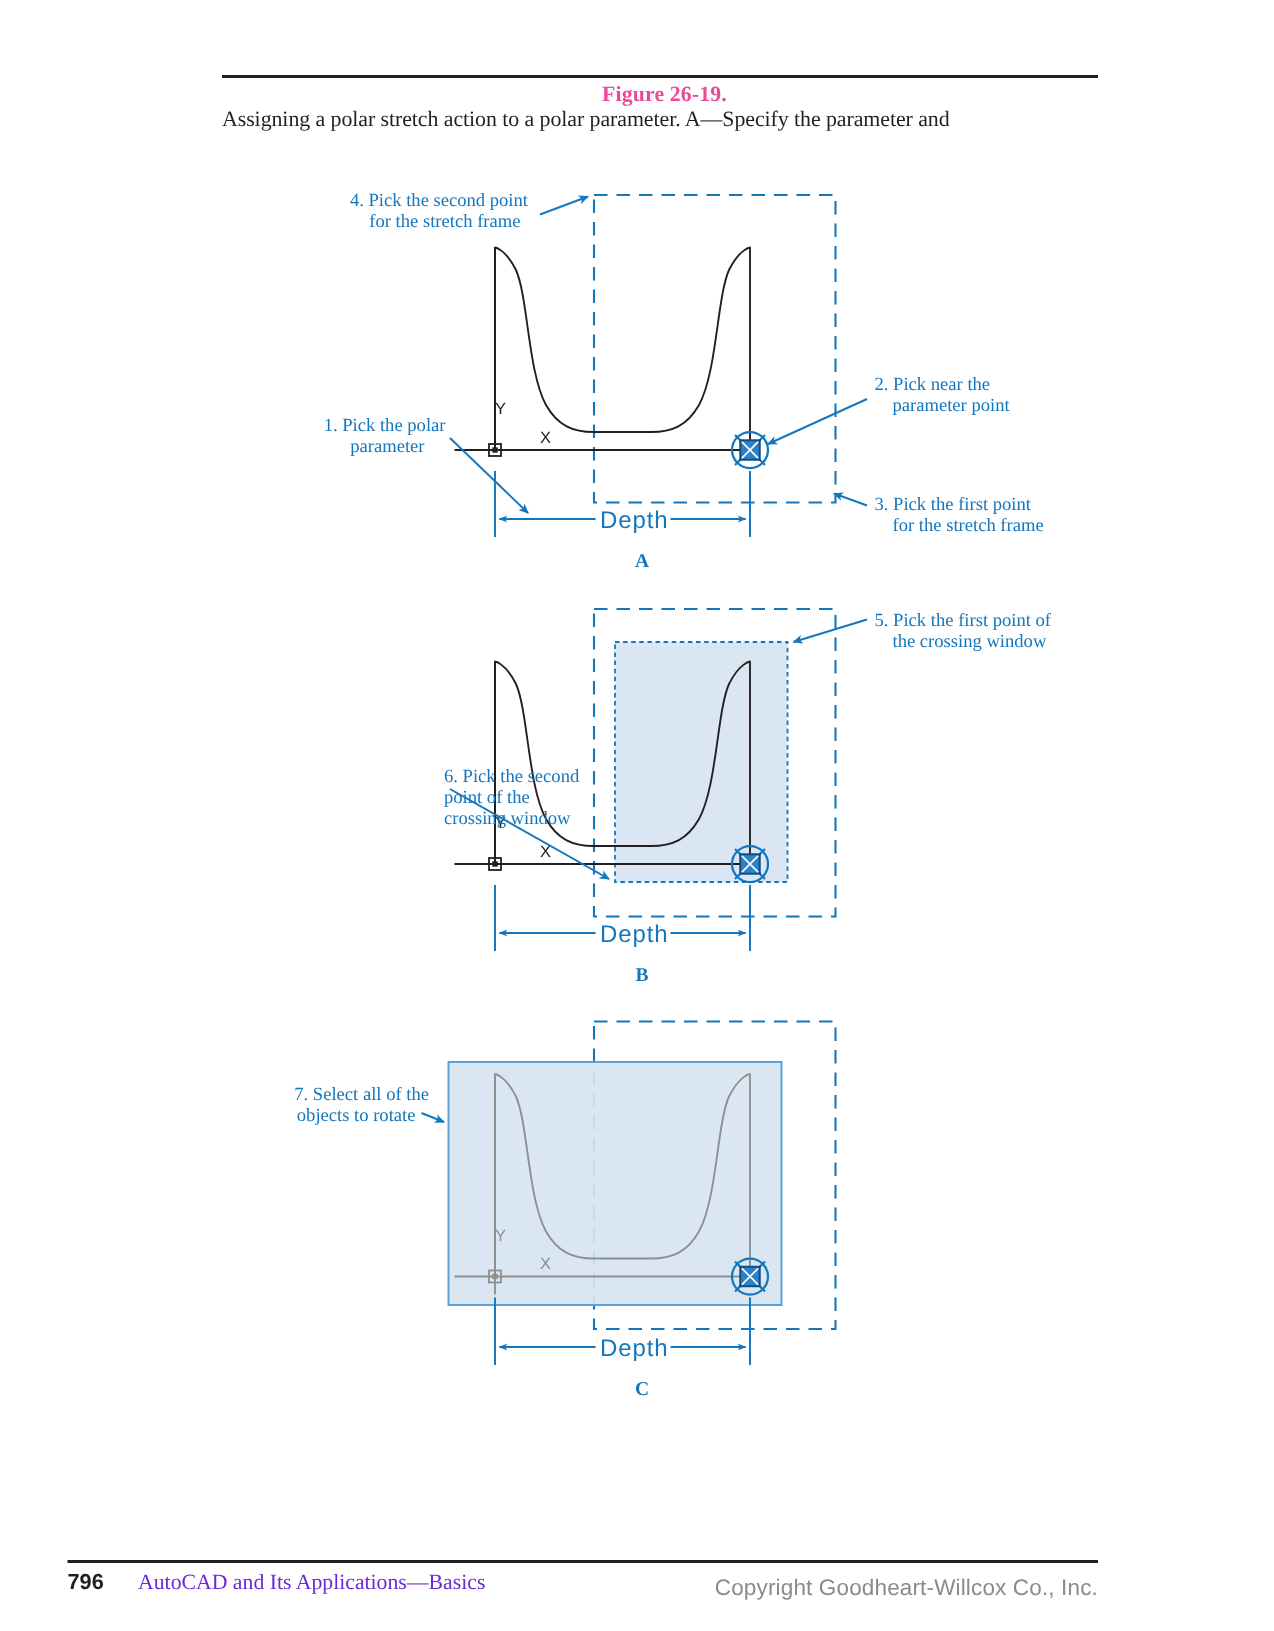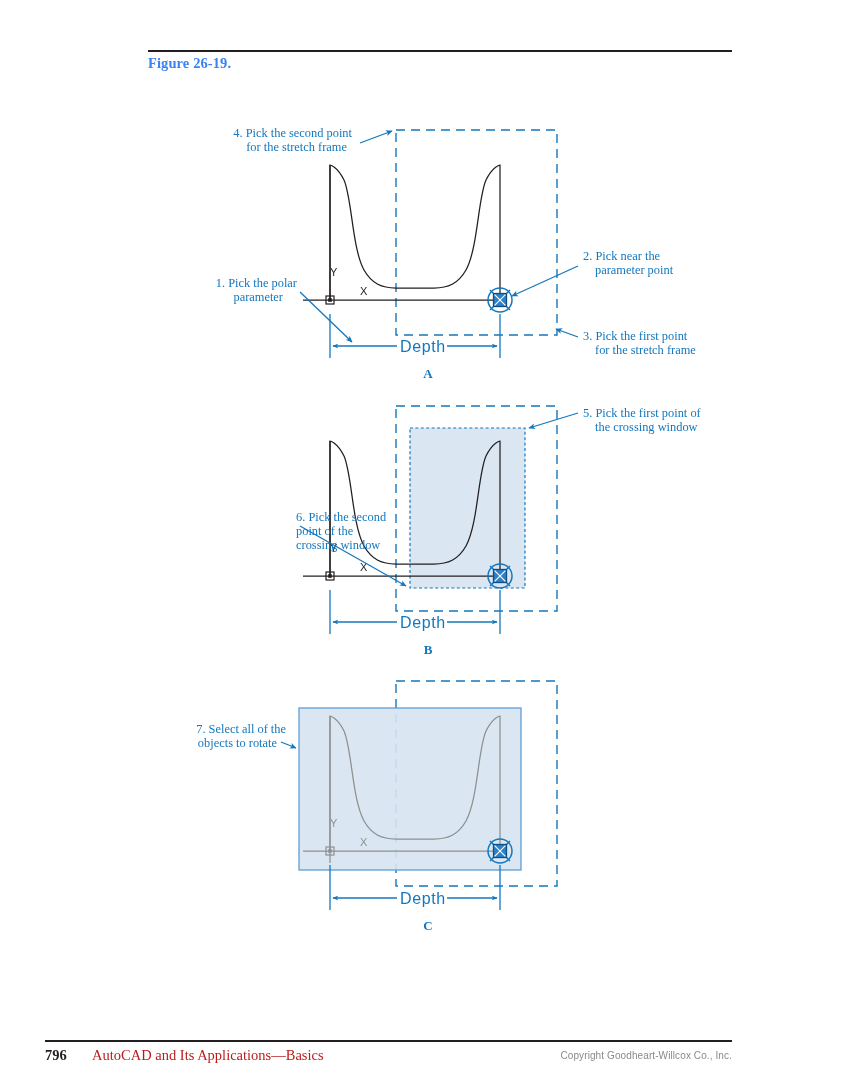--- a/index.html
+++ b/index.html
@@ -38,23 +38,24 @@
   .caption {
     position: absolute;
     left: 148px;
     top: 54px;
     width: 590px;
   }
   .fig-number {
     font-family: "Liberation Serif", serif;
     font-weight: bold;
     font-size: 14.5px;
-    color: #3b82f6;
+    color: #ec4899;
     line-height: 18px;
     letter-spacing: 0.1px;
+    text-align: center;
   }
   .fig-caption-text {
     font-family: "Liberation Serif", serif;
     font-size: 14.6px;
     color: #231f20;
     line-height: 17.4px;
     margin-top: 0px;
     letter-spacing: -0.05px;
   }
 
@@ -83,39 +84,39 @@
     position: absolute;
     left: 45px;
     top: 1045px;
     width: 687px;
     height: 22px;
   }
   .page-num {
     position: absolute;
     left: 0px;
     top: 2px;
-    font-family: Liberation Serif, serif;
+    font-family: Liberation Sans, sans-serif;
     font-weight: bold;
     font-size: 14.5px;
     color: #231f20;
   }
   .book-title {
     position: absolute;
     left: 47px;
     top: 2px;
     font-family: "Liberation Serif", serif;
     font-size: 14.5px;
-    color: #b91c1c;
+    color: #6d28d9;
   }
   .copyright {
     position: absolute;
     right: 0px;
     top: 5px;
     font-family: "Liberation Sans", sans-serif;
-    font-size: 10px;
+    font-size: 15px;
     color: #8a8a8a;
     letter-spacing: 0.1px;
   }
 
   
   .callout {
     font-family: "Liberation Serif", serif;
     font-size: 12.4px;
     fill: #1477bd;
   }
@@ -144,20 +145,21 @@
 </style>
 </head>
 <body>
 
 <div class="page">
 
   <div class="top-rule"></div>
 
   <div class="caption">
     <div class="fig-number">Figure 26-19.</div>
+    <div class="fig-caption-text">Assigning a polar stretch action to a polar parameter. A—Specify the parameter and</div>
   </div>
 
   <div class="figure-area">
     <svg width="849" height="830" viewBox="0 0 849 830" xmlns="http://www.w3.org/2000/svg">
 
       <defs>
         <marker id="arrowBlue" viewBox="0 0 10 10" refX="9" refY="5" markerWidth="5.2" markerHeight="5.2" orient="auto-start-reverse">
           <path d="M 0 0.6 L 10 5 L 0 9.4 L 2.6 5 Z" fill="#1477bd"></path>
         </marker>
         <marker id="arrowBlueSmall" viewBox="0 0 10 10" refX="9" refY="5" markerWidth="4.4" markerHeight="4.4" orient="auto-start-reverse">

